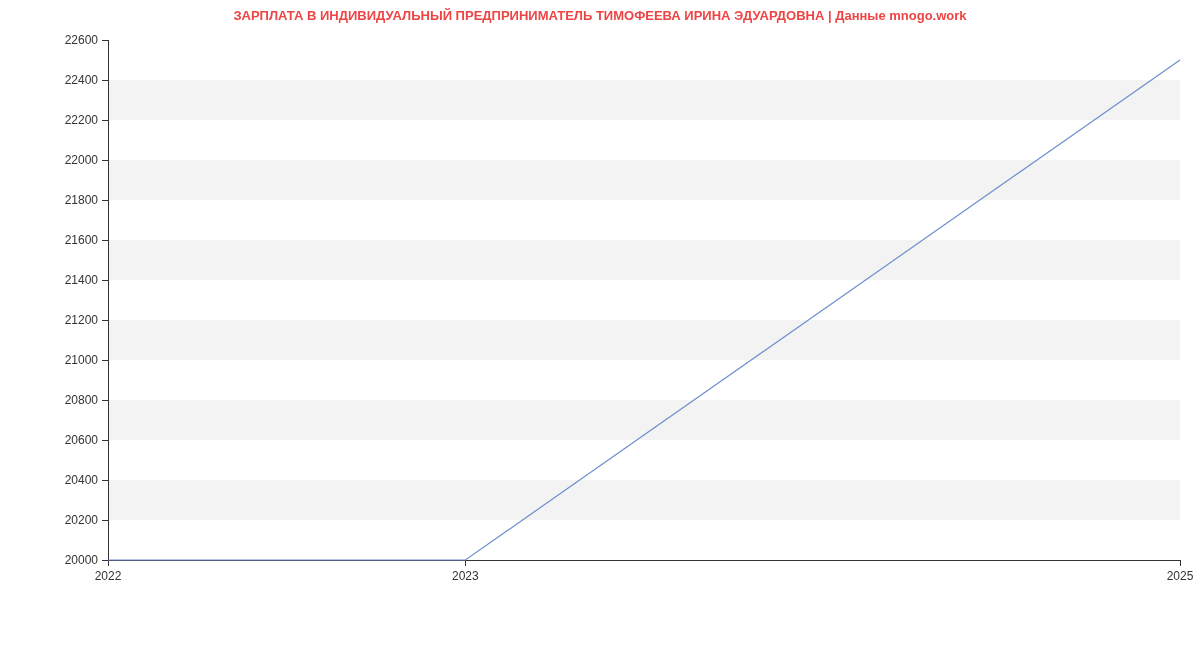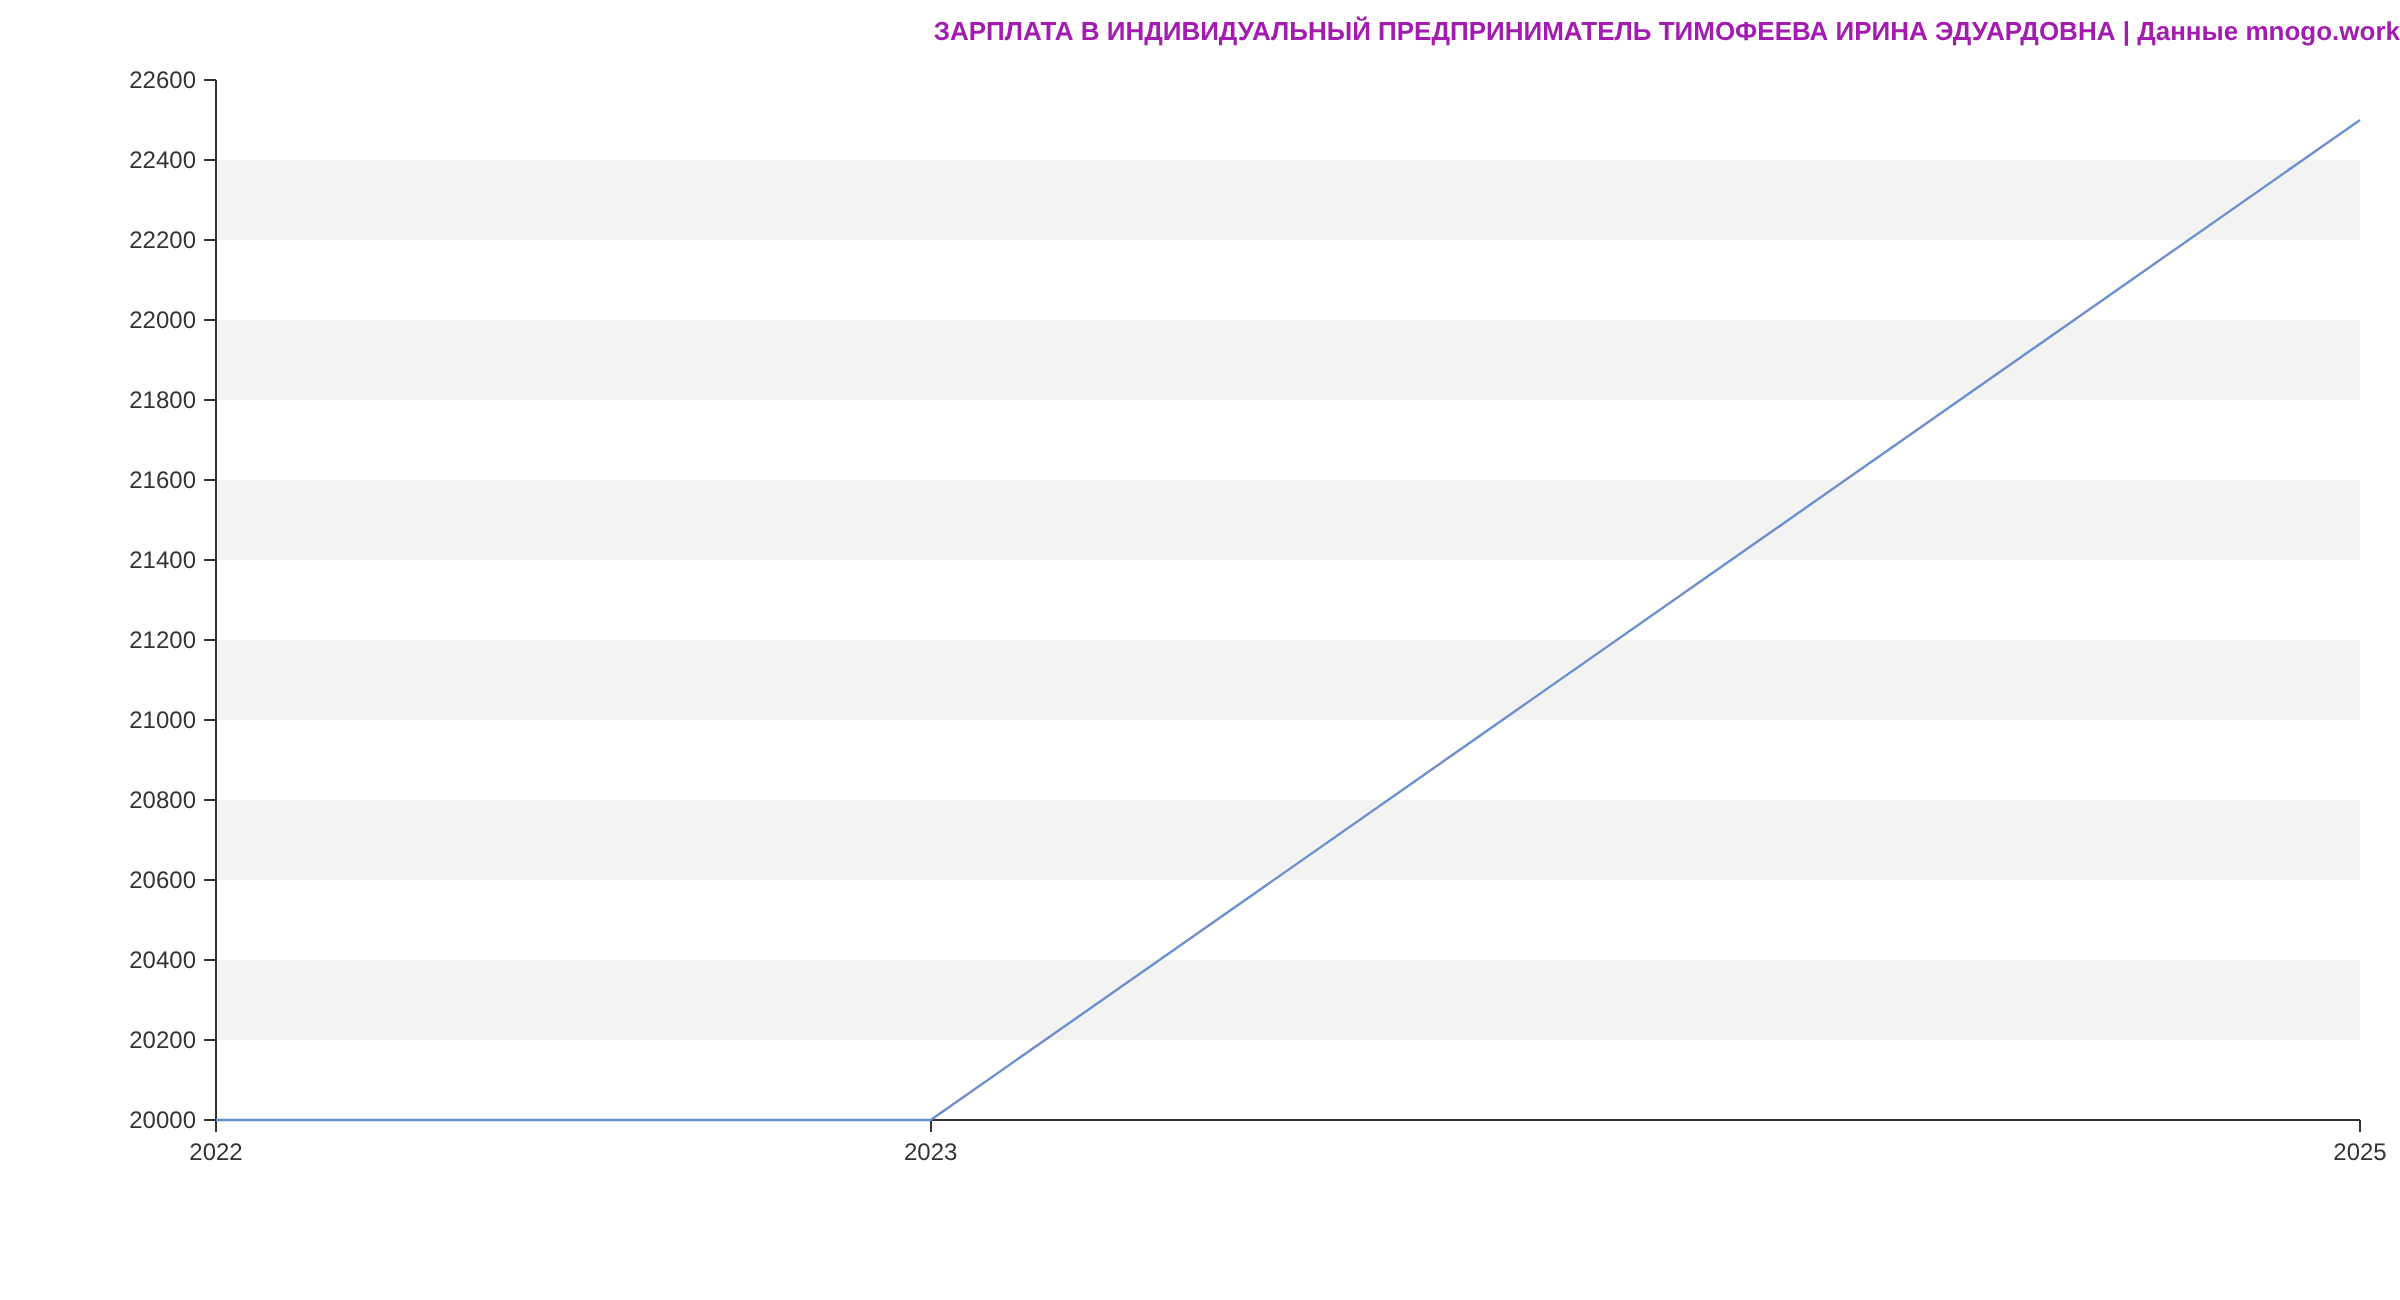--- a/index.html
+++ b/index.html
@@ -14,24 +14,24 @@
   .chart-wrap {
     position: relative;
     width: 1200px;
     height: 650px;
   }
   .title {
     position: absolute;
     top: 8px;
     left: 0;
     width: 100%;
-    text-align: right;
+    text-align: center;
     font-size: 13px;
     font-weight: bold;
-    color: #a21caf;
+    color: #ef4444;
   }
   svg {
     position: absolute;
     top: 0;
     left: 0;
   }
   .band {
     fill: #f3f3f3;
   }
   .axis-line {

